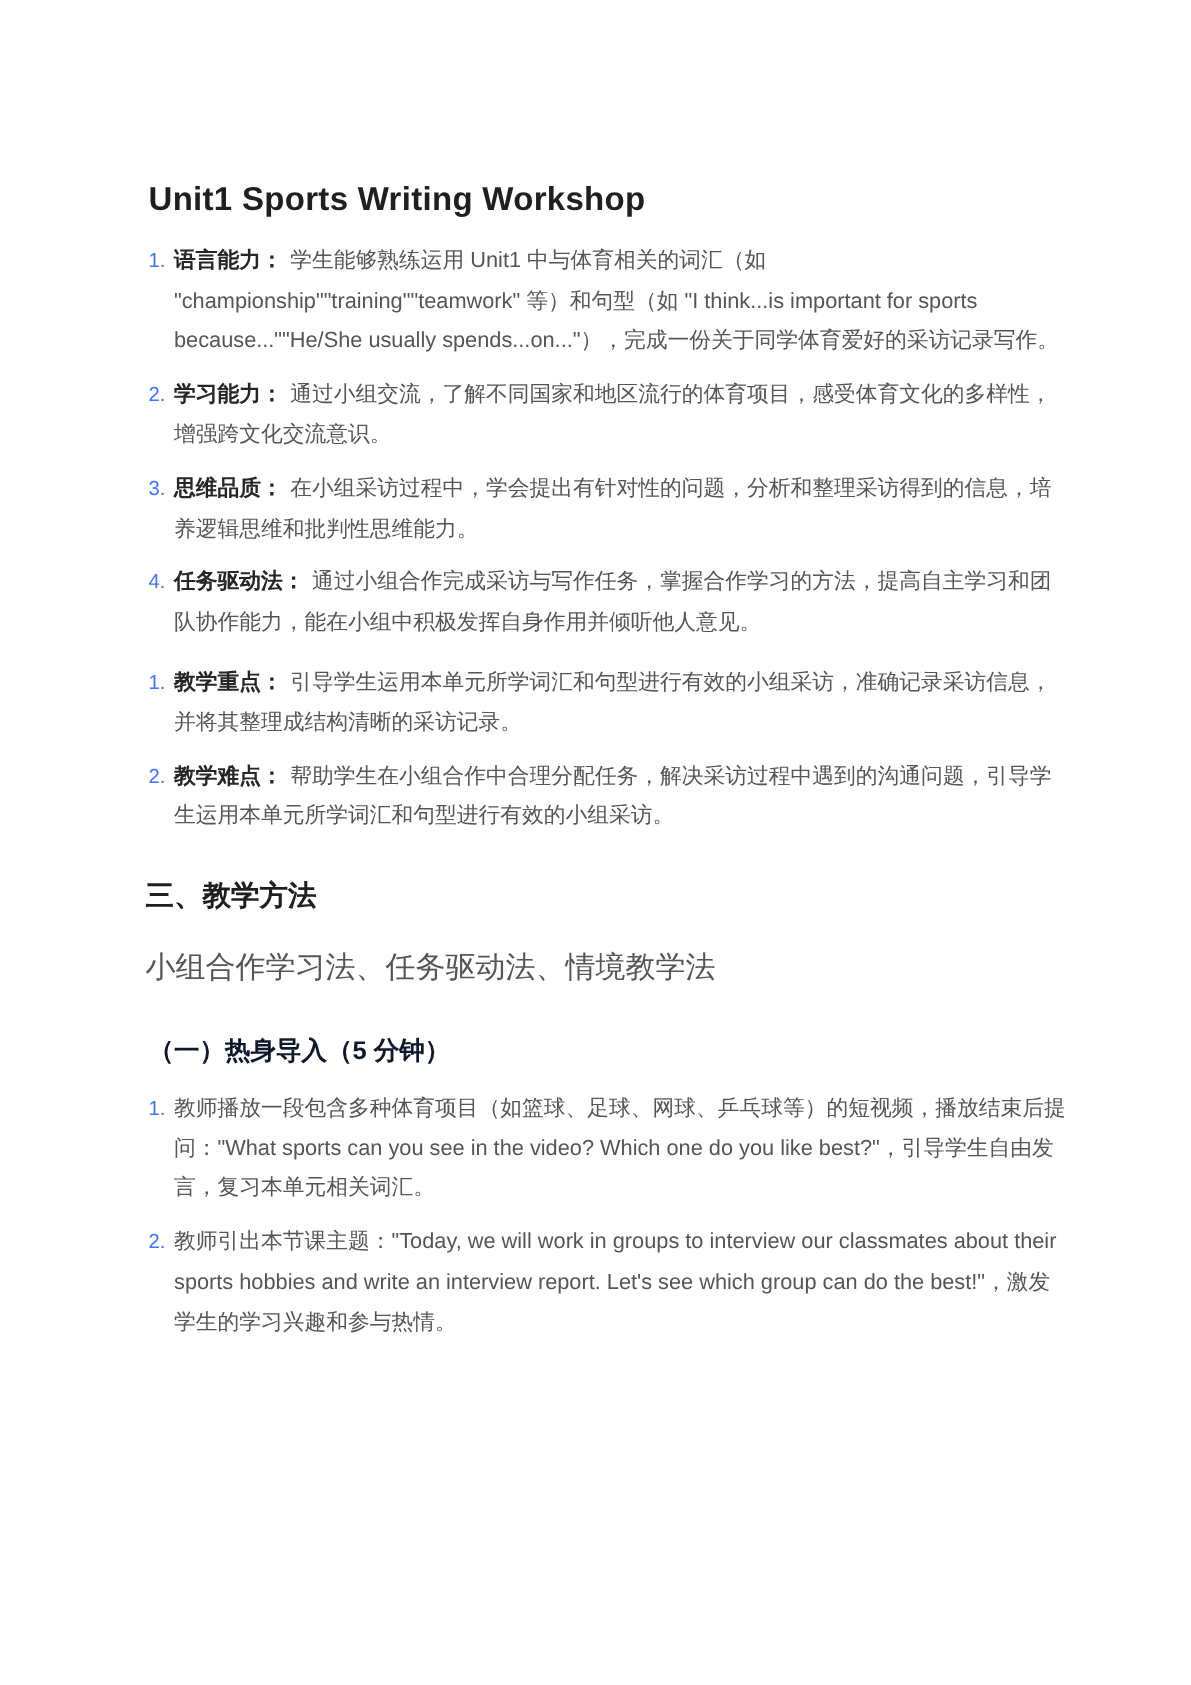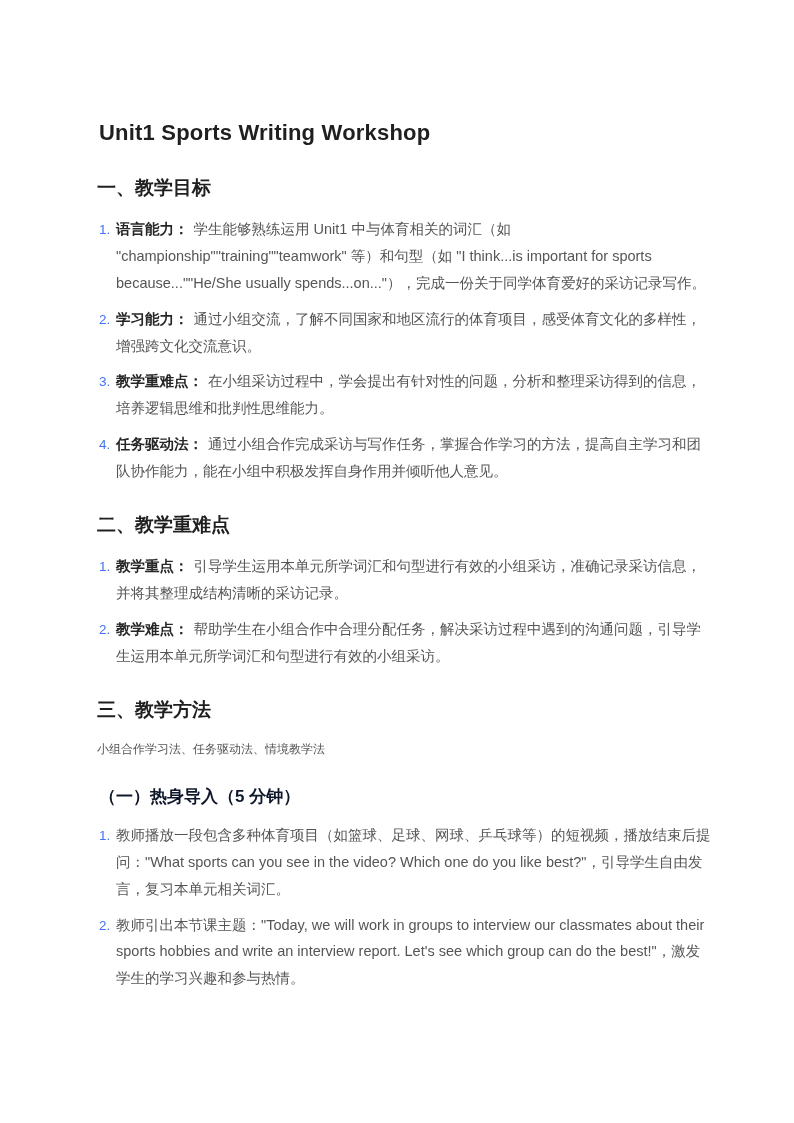--- a/index.html
+++ b/index.html
@@ -57,51 +57,49 @@
   .item-label {
     font-weight: 700;
     color: #262626;
     margin-right: 5px;
     text-align: center;
   }
   .item-text {
     color: #555555;
   }
   p.body-par {
-    font-size: 12px;
+    font-size: 20px;
     color: #555555;
     line-height: 1.85;
     margin: 14px 0;
   }
 </style>
 </head>
 <body>
 
 <div class="page">
 
   <h1 class="doc-title">Unit1 Sports Writing Workshop</h1>
 
-  <h2 class="sec-heading">一、教学目标</h2>
 
   <ol class="doc-list">
     <li>
       <span class="item-label">语言能力：</span><span class="item-text">学生能够熟练运用 Unit1 中与体育相关的词汇（如 "championship""training""teamwork" 等）和句型（如 "I think...is important for sports because...""He/She usually spends...on..."），完成一份关于同学体育爱好的采访记录写作。</span>
     </li>
     <li>
       <span class="item-label">学习能力：</span><span class="item-text">通过小组交流，了解不同国家和地区流行的体育项目，感受体育文化的多样性，增强跨文化交流意识。</span>
     </li>
     <li>
-      <span class="item-label">教学重难点：</span><span class="item-text">在小组采访过程中，学会提出有针对性的问题，分析和整理采访得到的信息，培养逻辑思维和批判性思维能力。</span>
+      <span class="item-label">思维品质：</span><span class="item-text">在小组采访过程中，学会提出有针对性的问题，分析和整理采访得到的信息，培养逻辑思维和批判性思维能力。</span>
     </li>
     <li>
       <span class="item-label">任务驱动法：</span><span class="item-text">通过小组合作完成采访与写作任务，掌握合作学习的方法，提高自主学习和团队协作能力，能在小组中积极发挥自身作用并倾听他人意见。</span>
     </li>
   </ol>
 
-  <h2 class="sec-heading">二、教学重难点</h2>
 
   <ol class="doc-list">
     <li>
       <span class="item-label">教学重点：</span><span class="item-text">引导学生运用本单元所学词汇和句型进行有效的小组采访，准确记录采访信息，并将其整理成结构清晰的采访记录。</span>
     </li>
     <li>
       <span class="item-label">教学难点：</span><span class="item-text">帮助学生在小组合作中合理分配任务，解决采访过程中遇到的沟通问题，引导学生运用本单元所学词汇和句型进行有效的小组采访。</span>
     </li>
   </ol>
 

